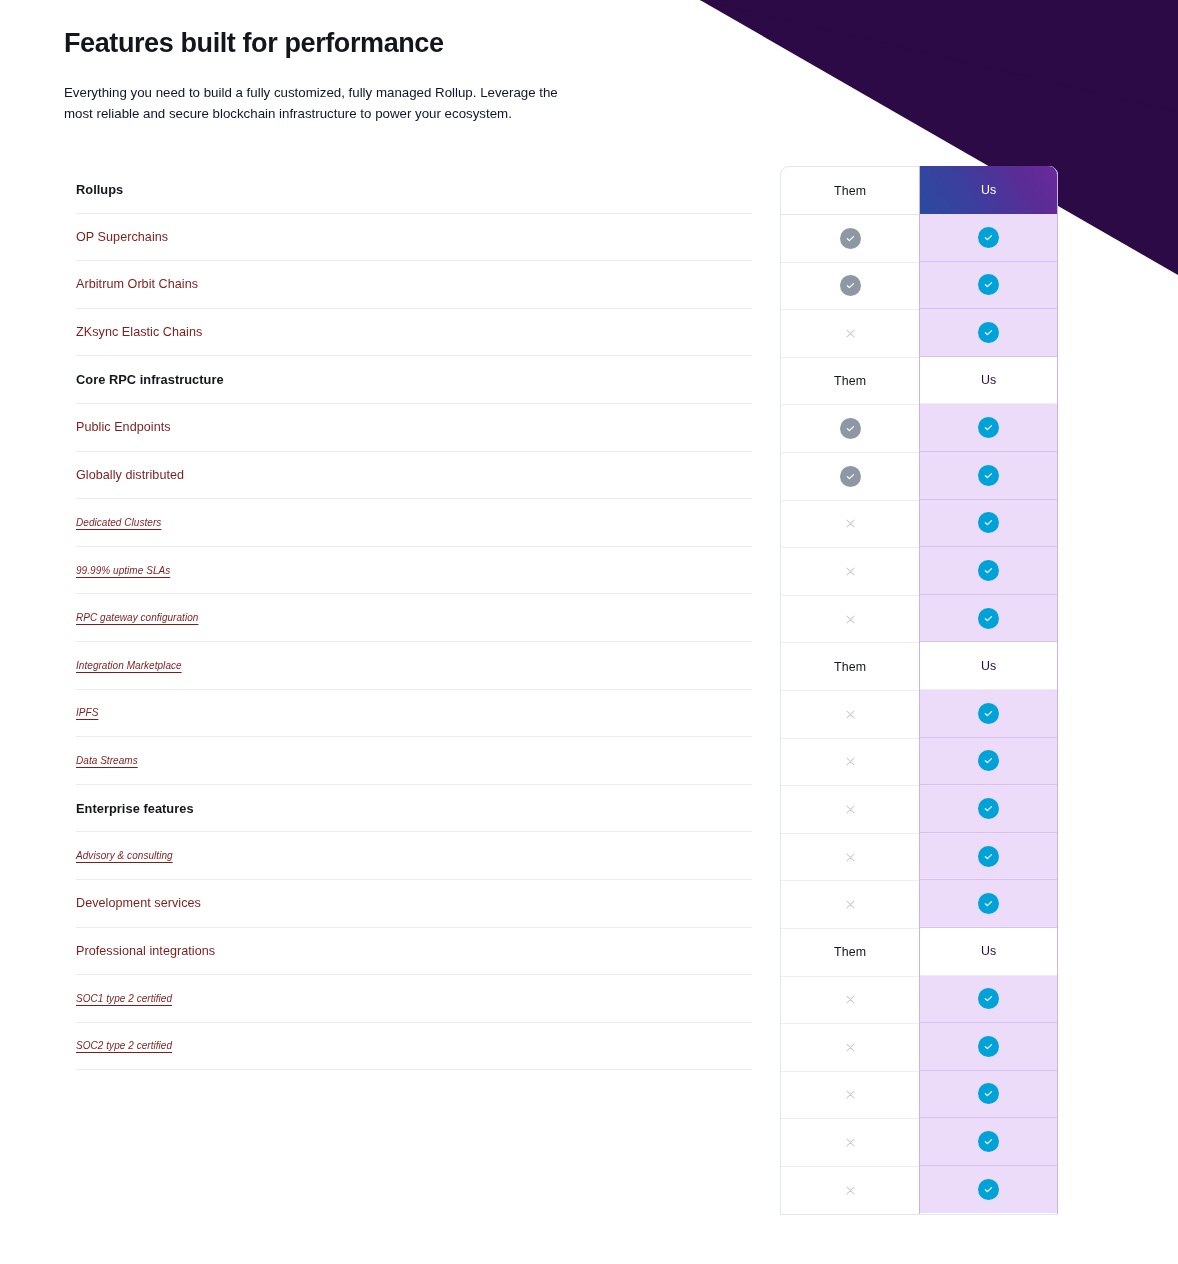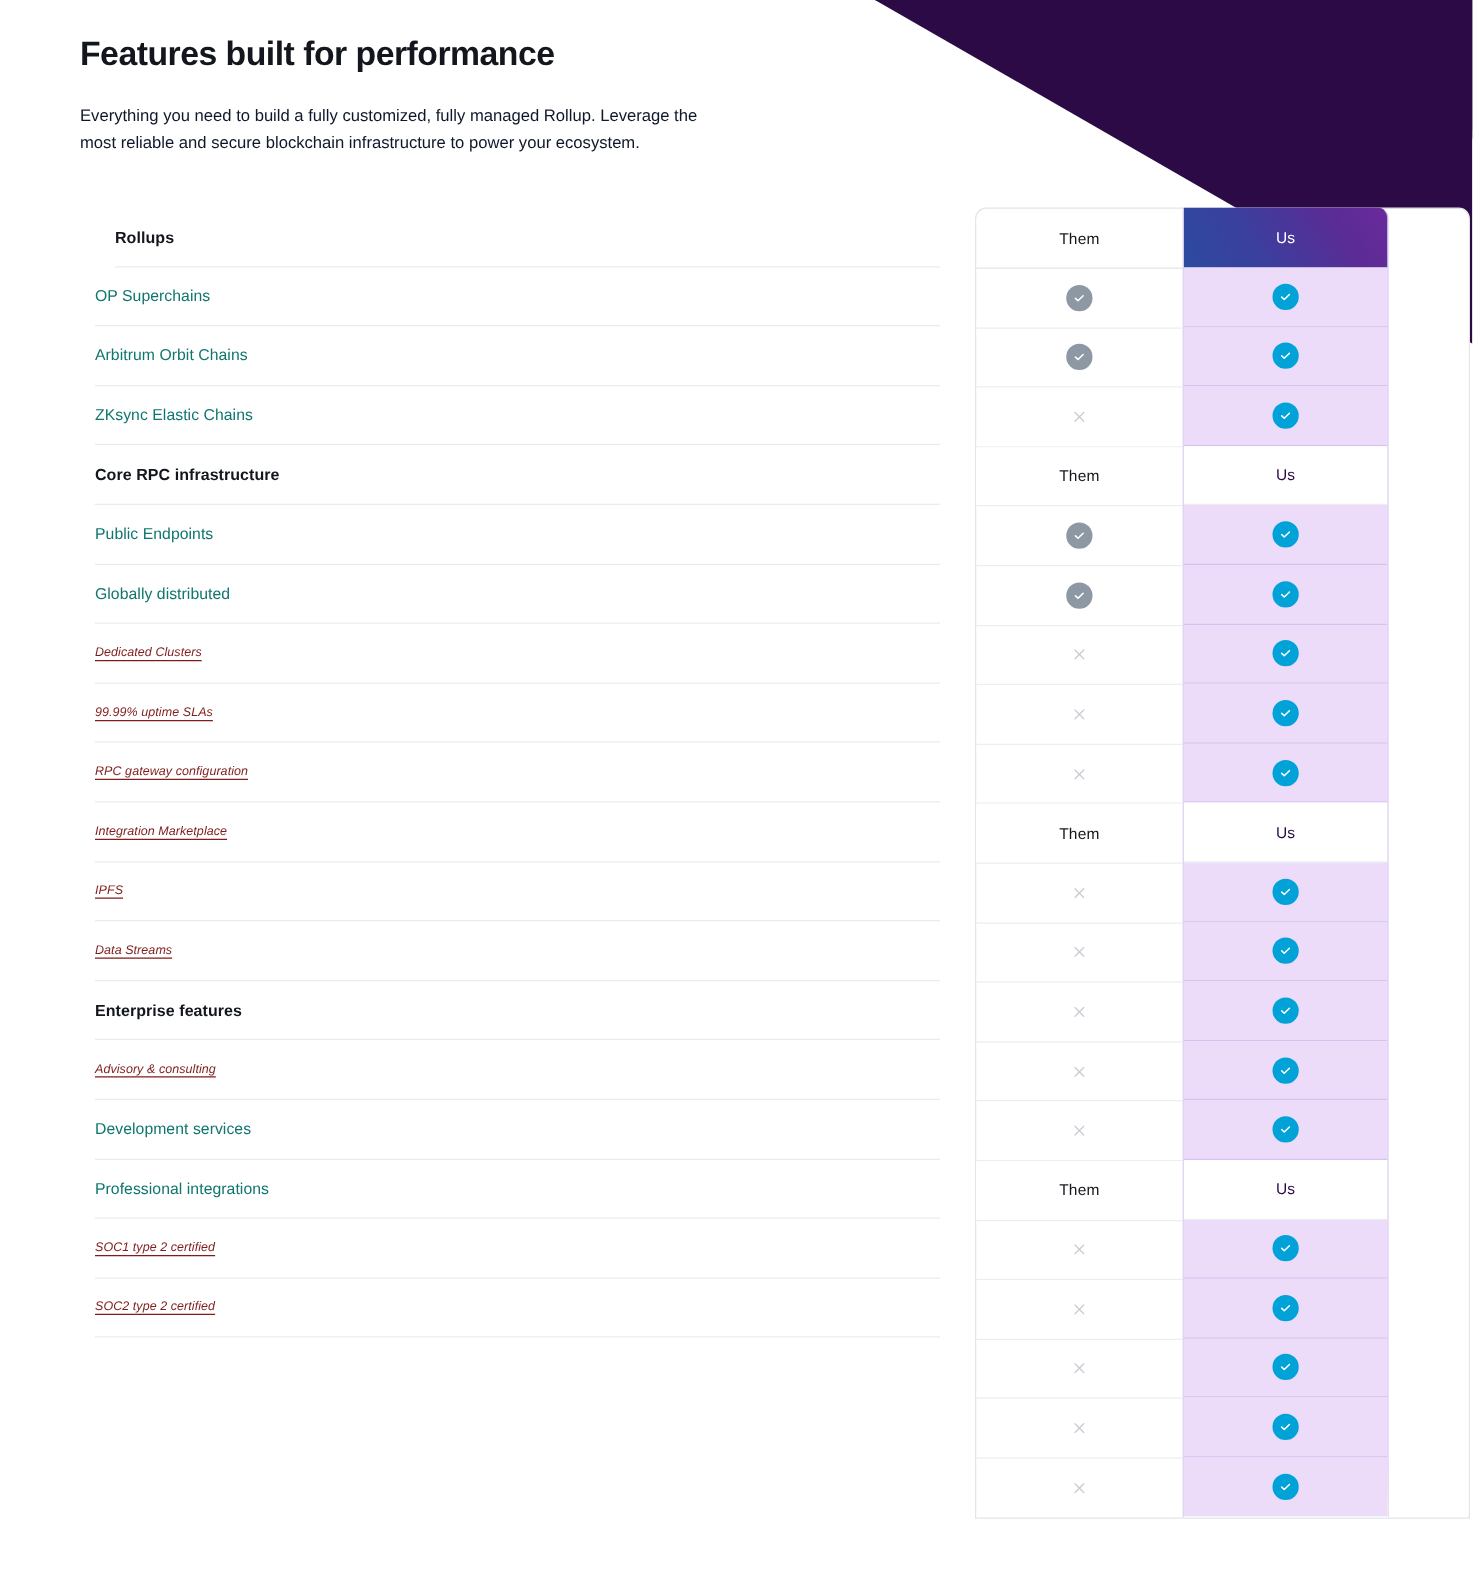--- a/index.html
+++ b/index.html
@@ -73,24 +73,24 @@
     width: 676px;
   }
 
   .frow {
     height: 47.6px;
     box-sizing: border-box;
     display: flex;
     align-items: center;
     border-bottom: 1px solid #e9ebee;
   }
-  .frow.first { border-top: none; margin-left: 16px; }
+  .frow.first { border-top: none; }
   .frow-label {
     font-size: 12.6px;
-    color: #0f766e;
+    color: #7f1d1d;
     letter-spacing: 0.05px;
   }
   .frow.section .frow-label {
     color: #13161c;
     font-weight: bold;
     font-size: 12.8px;
   }
   .frow-link {
     font-size: 10px;
     color: #7f1d1d;
@@ -100,21 +100,21 @@
     cursor: pointer;
     letter-spacing: 0.05px;
     font-style: italic;
   }
 
   
   .card {
     position: absolute;
     left: 780px;
     top: 0;
-    width: 396px;
+    width: 278px;
     display: flex;
     border: 1px solid #e3e5e9;
     border-top-left-radius: 9px;
     border-top-right-radius: 9px;
     box-sizing: border-box;
     background: #fff;
   }
   .col {
     width: 165px;
     box-sizing: border-box;

